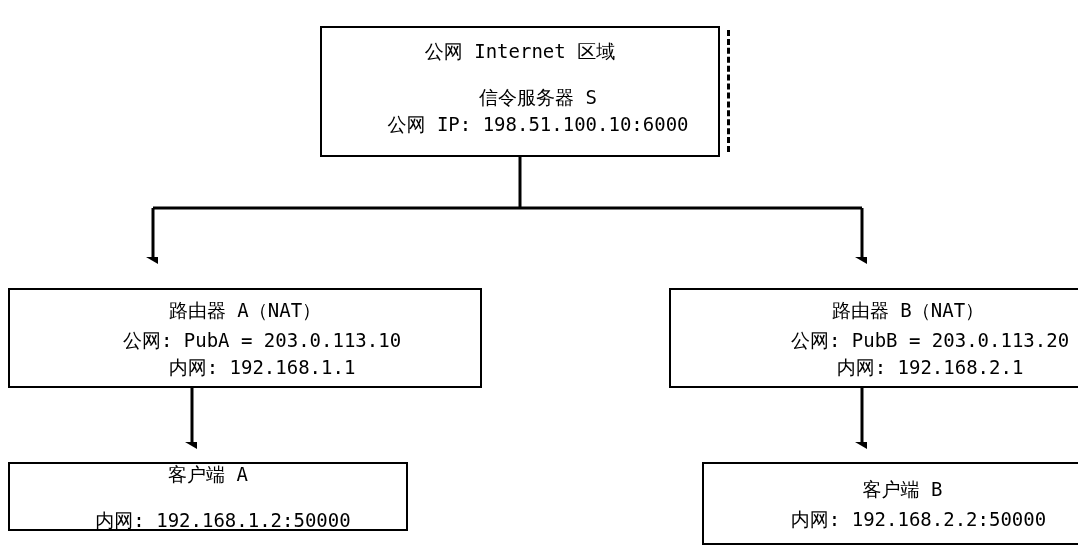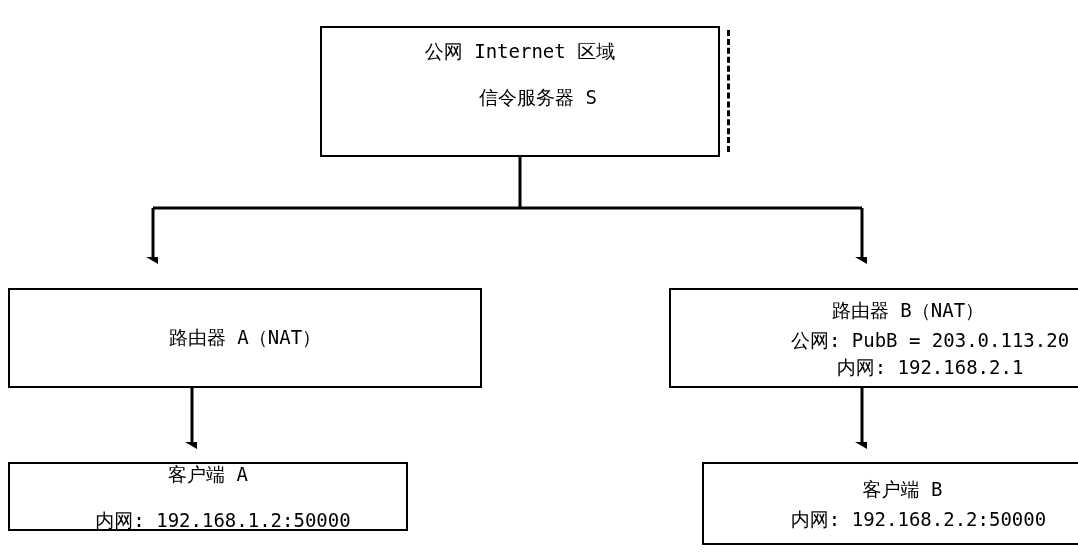--- a/index.html
+++ b/index.html
@@ -152,26 +152,31 @@
 
     <path d="M 192 388 L 192 443" stroke="#000000" stroke-width="3" fill="none" marker-end="url(#arrowhead)"></path>
 
     <path d="M 862 388 L 862 443" stroke="#000000" stroke-width="3" fill="none" marker-end="url(#arrowhead)"></path>
   </svg>
 
   <div class="node-box" id="box-internet">
     <div class="node-title">公网 Internet 区域</div>
     <div class="node-lines">
       <div class="node-line">信令服务器 S</div>
+      <div class="node-line">公网 IP: 198.51.100.10:6000</div>
     </div>
   </div>
   <div class="dashed-edge"></div>
 
   <div class="node-box" id="box-router-a">
     <div class="node-title tight">路由器 A（NAT）</div>
+    <div class="router-lines">
+      <div class="node-line">公网: PubA = 203.0.113.10</div>
+      <div class="node-line">内网: 192.168.1.1</div>
+    </div>
   </div>
 
   <div class="node-box" id="box-router-b">
     <div class="node-title tight">路由器 B（NAT）</div>
     <div class="router-lines">
       <div class="node-line">公网: PubB = 203.0.113.20</div>
       <div class="node-line">内网: 192.168.2.1</div>
     </div>
   </div>
 

